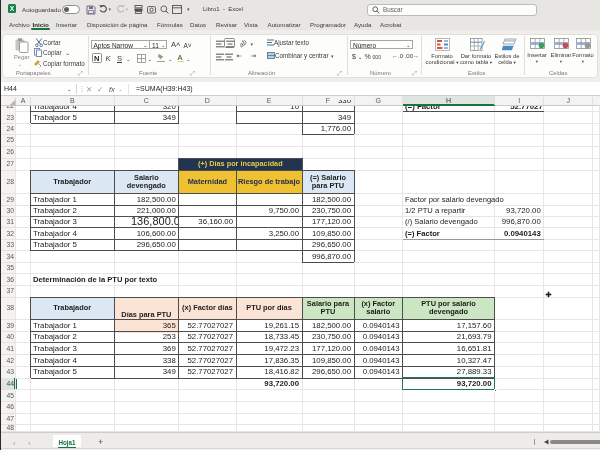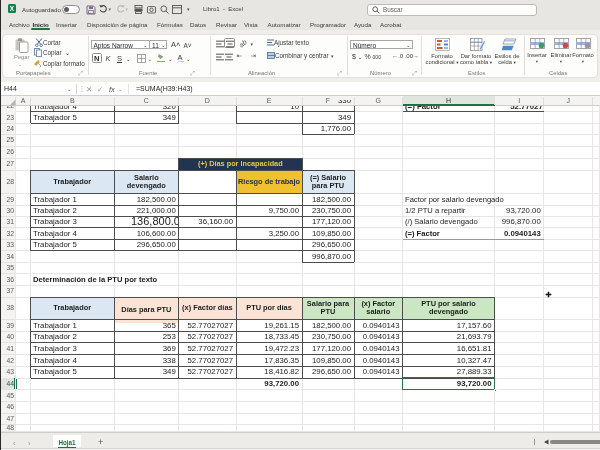--- a/index.html
+++ b/index.html
@@ -402,20 +402,23 @@
     </div>
 <div style="left:402.5px;top:111px;width:141.25px;height:1px;background:#4d4d4d;"></div>
 <div style="left:178.75px;top:158.4px;width:123.25px;height:11.7px;background:#223450;"></div>
 <div style="left:178.75px;top:158.4px;width:123.25px;height:11.7px;line-height:12.2px;text-align:center;font-size:7.3px;font-weight:bold;color:#e0cd48;">(+) Días por incapacidad</div>
 <div style="left:30.5px;top:170.1px;width:83.5px;height:23.4px;background:#dbe7f2;display:flex;align-items:center;justify-content:center;text-align:center;font-size:7.4px;font-weight:bold;color:#1c1c1c;line-height:23.4px;">
       <div style="position:relative;">Trabajador</div>
     </div>
 <div style="left:114px;top:170.1px;width:64.75px;height:23.4px;background:#dbe7f2;display:flex;align-items:center;justify-content:center;text-align:center;font-size:7.4px;font-weight:bold;color:#1c1c1c;line-height:8.2px;">
       <div style="position:relative;">Salario<br>devengado</div>
     </div>
+<div style="left:178.75px;top:170.1px;width:57.25px;height:23.4px;background:#efc032;display:flex;align-items:center;justify-content:center;text-align:center;font-size:7.4px;font-weight:bold;color:#23304d;line-height:23.4px;">
+      <div style="position:relative;">Maternidad</div>
+    </div>
 <div style="left:302px;top:170.1px;width:52px;height:23.4px;background:#dbe7f2;display:flex;align-items:center;justify-content:center;text-align:center;font-size:7.4px;font-weight:bold;color:#1c1c1c;line-height:8.2px;">
       <div style="position:relative;">(=) Salario<br>para PTU</div>
     </div>
 <div style="left:236px;top:170.1px;width:66px;height:23.4px;background:#efc032;display:flex;align-items:center;justify-content:center;text-align:center;font-size:7.4px;font-weight:bold;color:#23304d;line-height:23.4px;">
       <div style="position:relative;">Riesgo de trabajo</div>
     </div>
 <div class="cl" style="left:30.5px;top:193.5px;width:83.5px;height:11.5px;line-height:11.5px;font-size:7.8px;color:#1c1c1c;text-align:left;padding-left:2.5px;">Trabajador 1</div>
 <div class="cl" style="left:114px;top:193.5px;width:64.75px;height:11.5px;line-height:11.5px;font-size:7.8px;color:#1c1c1c;text-align:right;padding-right:3px;">182,500.00</div>
 <div class="cl" style="left:302px;top:193.5px;width:52px;height:11.5px;line-height:11.5px;font-size:7.8px;color:#1c1c1c;text-align:right;padding-right:3px;">182,500.00</div>
 <div class="cl" style="left:30.5px;top:205px;width:83.5px;height:11.4px;line-height:11.4px;font-size:7.8px;color:#1c1c1c;text-align:left;padding-left:2.5px;">Trabajador 2</div>
@@ -458,21 +461,21 @@
 <div class="cl" style="left:494.5px;top:205px;width:49.25px;height:11.4px;line-height:11.4px;font-size:7.8px;color:#1c1c1c;text-align:right;padding-right:3px;">93,720.00</div>
 <div class="hl" style="left:402.5px;top:216.4px;width:92px;height:11.4px;line-height:11.4px;font-size:7.6px;color:#1c1c1c;text-align:left;padding-left:2.5px;overflow:visible;">(/) Salario devengado</div>
 <div class="cl" style="left:494.5px;top:216.4px;width:49.25px;height:11.4px;line-height:11.4px;font-size:7.8px;color:#1c1c1c;text-align:right;padding-right:3px;">996,870.00</div>
 <div class="hl" style="left:402.5px;top:227.8px;width:92px;height:11.4px;line-height:11.4px;font-size:7.6px;color:#1c1c1c;text-align:left;padding-left:2.5px;font-weight:bold;overflow:visible;">(=) Factor</div>
 <div class="cl" style="left:494.5px;top:227.8px;width:49.25px;height:11.4px;line-height:11.4px;font-size:7.8px;color:#1c1c1c;text-align:right;padding-right:3px;font-weight:bold;">0.0940143</div>
 <div style="left:402.5px;top:238.7px;width:141.25px;height:1px;background:#9a9a9a;"></div>
 <div class="hl" style="left:30.5px;top:273.8px;width:83.5px;height:11.6px;line-height:11.6px;font-size:7.6px;color:#1c1c1c;text-align:left;padding-left:2.5px;font-weight:bold;overflow:visible;">Determinación de la PTU por texto</div>
 <div style="left:30.5px;top:297px;width:83.5px;height:22.5px;background:#dbe7f2;display:flex;align-items:center;justify-content:center;text-align:center;font-size:7.4px;font-weight:bold;color:#1c1c1c;line-height:22.5px;">
       <div style="position:relative;">Trabajador</div>
     </div>
-<div style="left:114px;top:297px;width:64.75px;height:26px;background:#fbe3d5;display:flex;align-items:center;justify-content:center;text-align:center;font-size:7.4px;font-weight:bold;color:#1c1c1c;line-height:22.5px;">
+<div style="left:114px;top:297px;width:64.75px;height:36px;background:#fbe3d5;display:flex;align-items:center;justify-content:center;text-align:center;font-size:7.4px;font-weight:bold;color:#1c1c1c;line-height:22.5px;">
       <div style="position:relative;">Días para PTU</div>
     </div>
 <div style="left:178.75px;top:297px;width:57.25px;height:22.5px;background:#fbe3d5;display:flex;align-items:center;justify-content:center;text-align:center;font-size:7.4px;font-weight:bold;color:#1c1c1c;line-height:22.5px;">
       <div style="position:relative;">(x) Factor días</div>
     </div>
 <div style="left:236px;top:297px;width:66px;height:22.5px;background:#fbe3d5;display:flex;align-items:center;justify-content:center;text-align:center;font-size:7.4px;font-weight:bold;color:#1c1c1c;line-height:22.5px;">
       <div style="position:relative;">PTU por días</div>
     </div>
 <div style="left:302px;top:297px;width:52px;height:22.5px;background:#cbe6c3;display:flex;align-items:center;justify-content:center;text-align:center;font-size:7.4px;font-weight:bold;color:#1c1c1c;line-height:8.2px;">
       <div style="position:relative;">Salario para<br>PTU</div>

